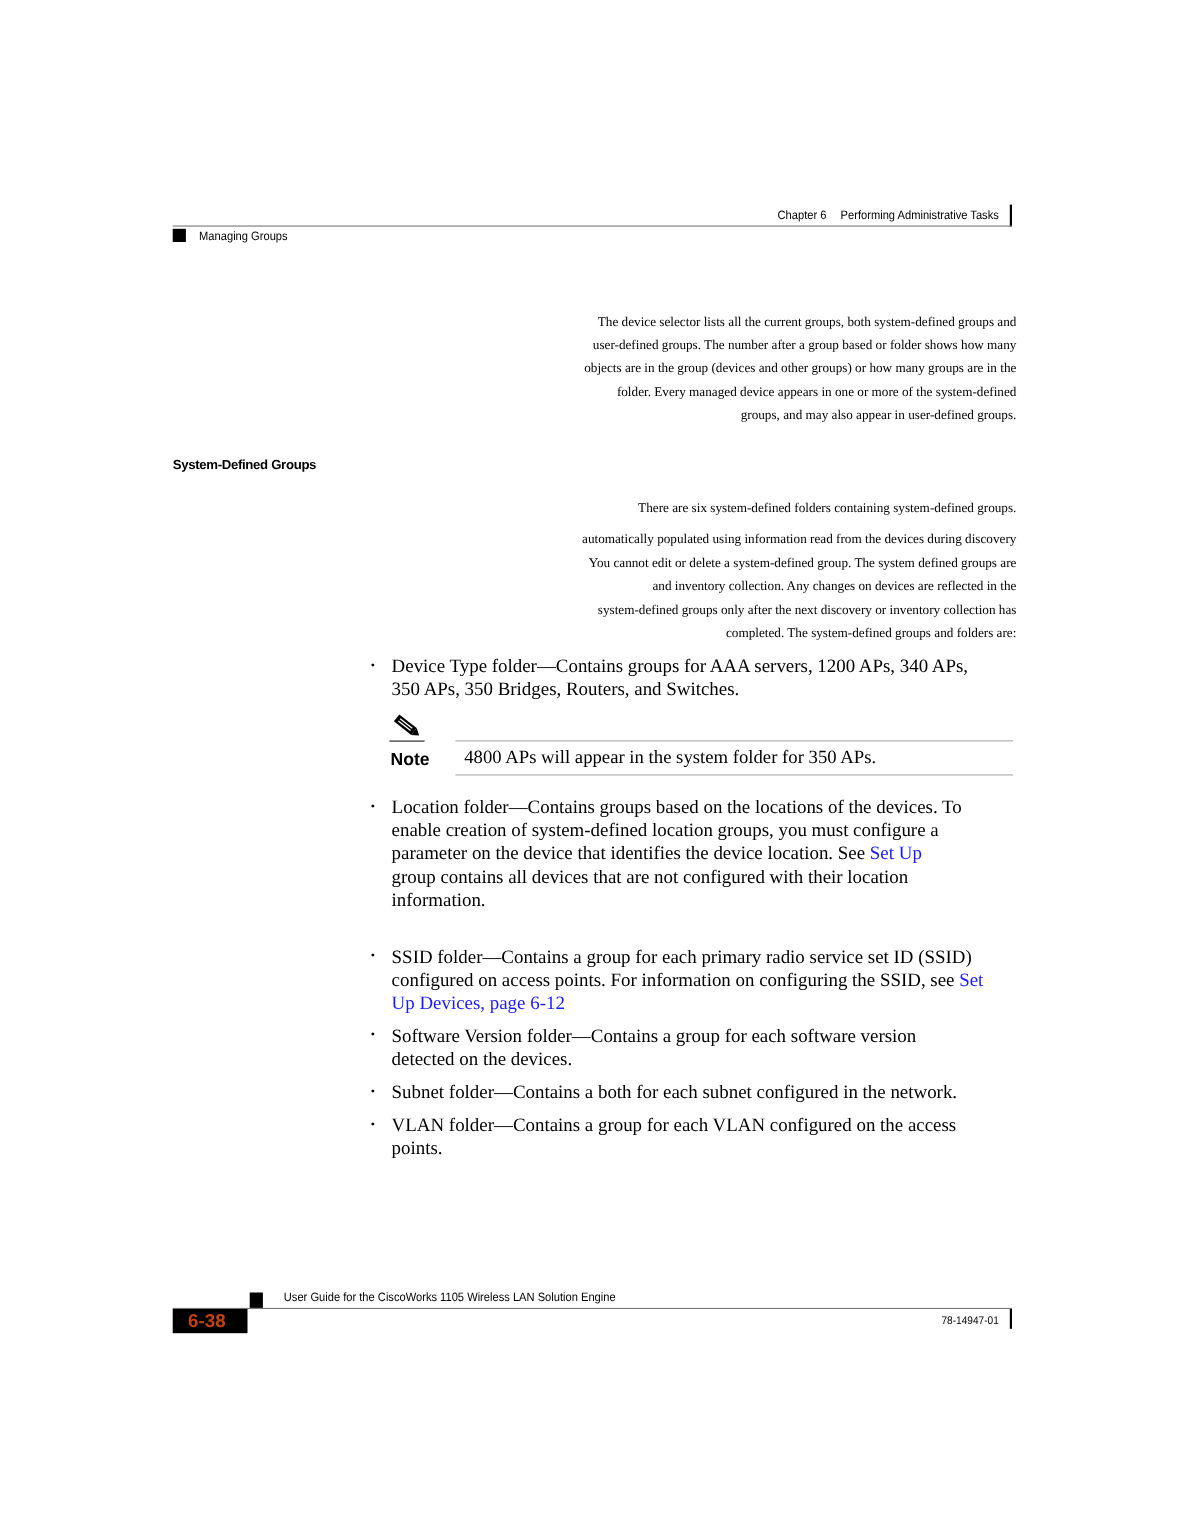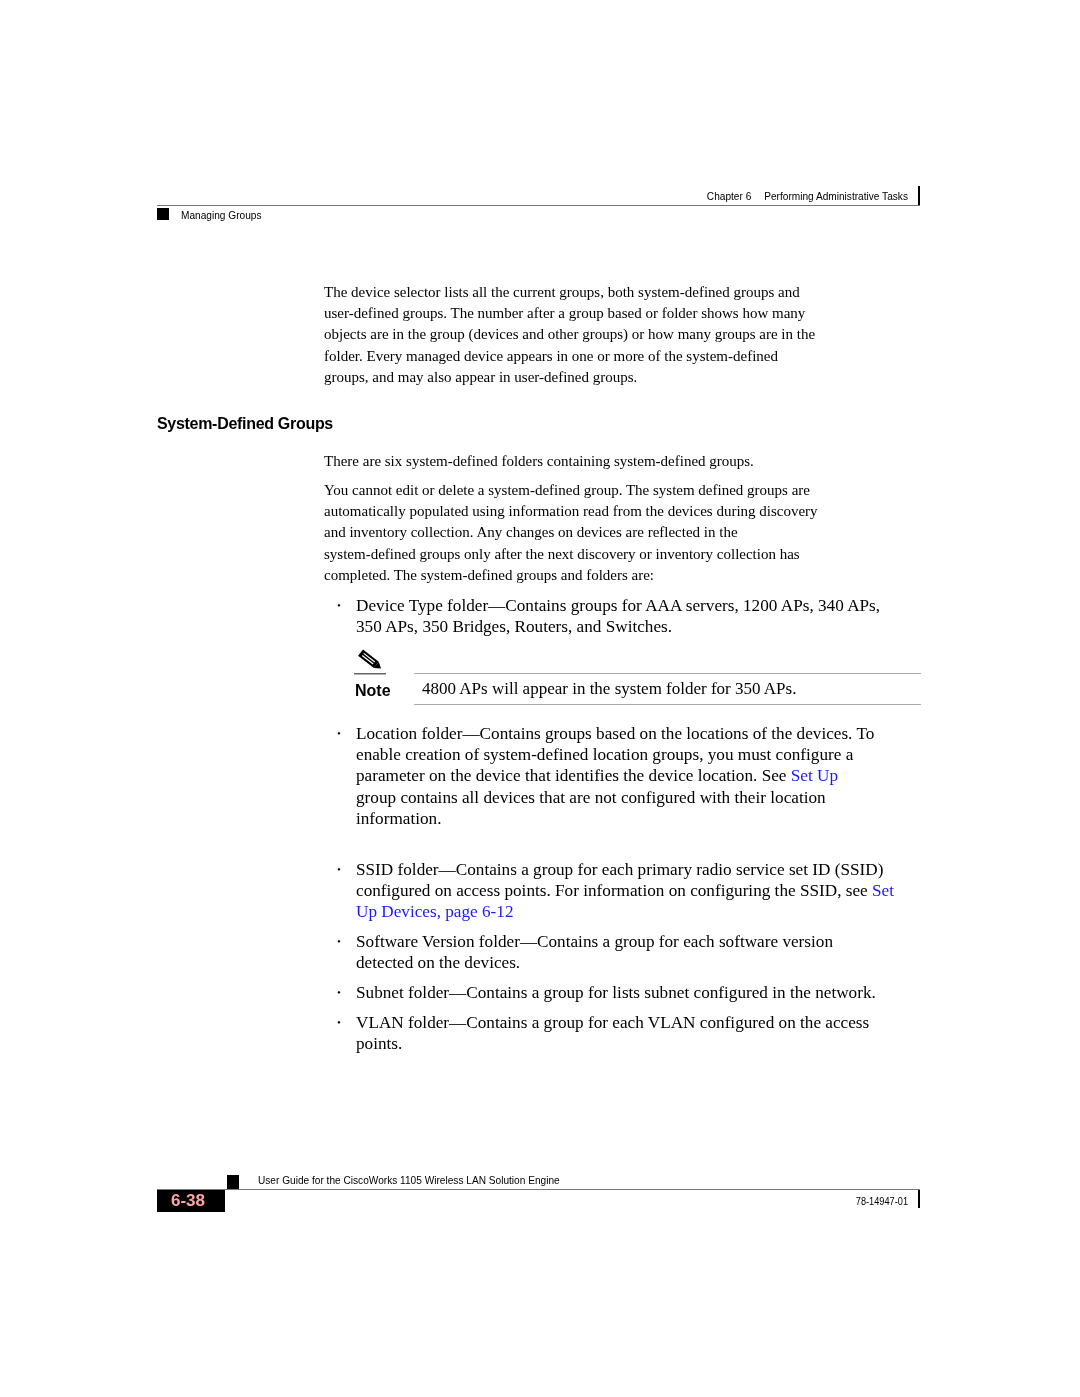--- a/index.html
+++ b/index.html
@@ -9,40 +9,40 @@
 
     
     .hdr-rule { position: absolute; left: 157px; top: 205px; width: 763px; height: 1px; background: #777; }
     .hdr-chapter { position: absolute; top: 190px; left: 600px; width: 308px; font-size: 11px; text-align: right; white-space: nowrap; transform: scaleX(0.92); transform-origin: right; }
     .hdr-chapter .num { margin-right: 14px; }
     .hdr-bar { position: absolute; left: 918px; top: 186px; width: 2px; height: 20px; background: #000; }
     .hdr-square { position: absolute; left: 157px; top: 208px; width: 12px; height: 12px; background: #000; }
     .hdr-section { position: absolute; left: 181px; top: 209px; font-size: 11px; transform: scaleX(0.92); transform-origin: left; white-space: nowrap; }
 
     
-    .para { position: absolute; left: 324px; width: 600px; font-size: 15px; line-height: 21.2px; }
-    .h2 { position: absolute; left: 157px; top: 415px; font-size: 16px; font-weight: bold; letter-spacing: -0.3px; }
+    .para { position: absolute; left: 324px; width: 600px; font-size: 12px; line-height: 21.2px; text-align: right; }
+    .h2 { position: absolute; left: 157px; top: 415px; font-size: 12px; font-weight: bold; letter-spacing: -0.3px; }
     .bullet { position: absolute; left: 324px; width: 600px; font-size: 17.2px; line-height: 21.2px; }
     .bullet .dot { position: absolute; left: 13px; top: 0; font-size: 11px; }
     .bullet .txt { position: absolute; left: 32px; width: 570px; }
     .link { color: #1a1aff; }
     em { font-style: italic; }
 
     
     .note-icon { position: absolute; left: 352px; top: 648px; width: 36px; height: 28px; }
     .note-rule-top { position: absolute; left: 414px; top: 673px; width: 507px; height: 1px; background: #aaa; }
     .note-rule-bot { position: absolute; left: 414px; top: 704px; width: 507px; height: 1px; background: #aaa; }
     .note-label { position: absolute; left: 355px; top: 682px; font-size: 16px; font-weight: bold; }
     .note-text { position: absolute; left: 422px; top: 678px; font-size: 17px; line-height: 21px; }
 
     
     .ftr-square { position: absolute; left: 227px; top: 1175px; width: 12px; height: 14px; background: #000; }
     .ftr-title { position: absolute; left: 258px; top: 1174px; font-size: 11px; white-space: nowrap; transform: scaleX(0.92); transform-origin: left; }
     .ftr-rule { position: absolute; left: 157px; top: 1189px; width: 763px; height: 1px; background: #777; }
-    .ftr-page { position: absolute; left: 157px; top: 1190px; width: 68px; height: 22px; background: #000; color: #fca5a5; font-size: 17px; font-weight: bold; line-height: 22px; text-indent: 14px; }
+    .ftr-page { position: absolute; left: 157px; top: 1190px; width: 68px; height: 22px; background: #000; color: #c2410c; font-size: 17px; font-weight: bold; line-height: 22px; text-indent: 14px; }
     .ftr-doc { position: absolute; left: 820px; top: 1196px; width: 88px; text-align: right; font-size: 10px; transform: scaleX(0.92); transform-origin: right; white-space: nowrap; }
     .ftr-bar { position: absolute; left: 918px; top: 1190px; width: 2px; height: 18px; background: #000; }
   </style>
 </head>
 <body>
 
 <div class="hdr-chapter sans">
   <span class="num">Chapter 6</span><span>Performing Administrative Tasks</span>
 </div>
 <div class="hdr-bar"></div>
@@ -56,22 +56,22 @@
   <div>objects are in the group (devices and other groups) or how many groups are in the</div>
   <div>folder. Every managed device appears in one or more of the system-defined</div>
   <div>groups, and may also appear in user-defined groups.</div>
 </div>
 
 <div class="h2 sans">System-Defined Groups</div>
 
 <div class="para serif" style="top:451px;">There are six system-defined folders containing system-defined groups.</div>
 
 <div class="para serif" style="top:480px;">
+  <div>automatically populated using information read from the devices during discovery</div>
   <div>You cannot edit or delete a system-defined group. The system defined groups are</div>
-  <div>automatically populated using information read from the devices during discovery</div>
   <div>and inventory collection. Any changes on devices are reflected in the</div>
   <div>system-defined groups only after the next discovery or inventory collection has</div>
   <div>completed. The system-defined groups and folders are:</div>
 </div>
 
 <div class="bullet serif" style="top:595px;">
   <span class="dot">•</span>
   <div class="txt">
     <div>Device Type folder—Contains groups for AAA servers, 1200 APs, 340 APs,</div>
     <div>350 APs, 350 Bridges, Routers, and Switches.</div>
@@ -116,21 +116,21 @@
   <span class="dot">•</span>
   <div class="txt">
     <div>Software Version folder—Contains a group for each software version</div>
     <div>detected on the devices.</div>
   </div>
 </div>
 
 <div class="bullet serif" style="top:982px;">
   <span class="dot">•</span>
   <div class="txt">
-    <div>Subnet folder—Contains a group for lists subnet configured in the network.</div>
+    <div>Subnet folder—Contains a both for each subnet configured in the network.</div>
   </div>
 </div>
 
 <div class="bullet serif" style="top:1012px;">
   <span class="dot">•</span>
   <div class="txt">
     <div>VLAN folder—Contains a group for each VLAN configured on the access</div>
     <div>points.</div>
   </div>
 </div>

